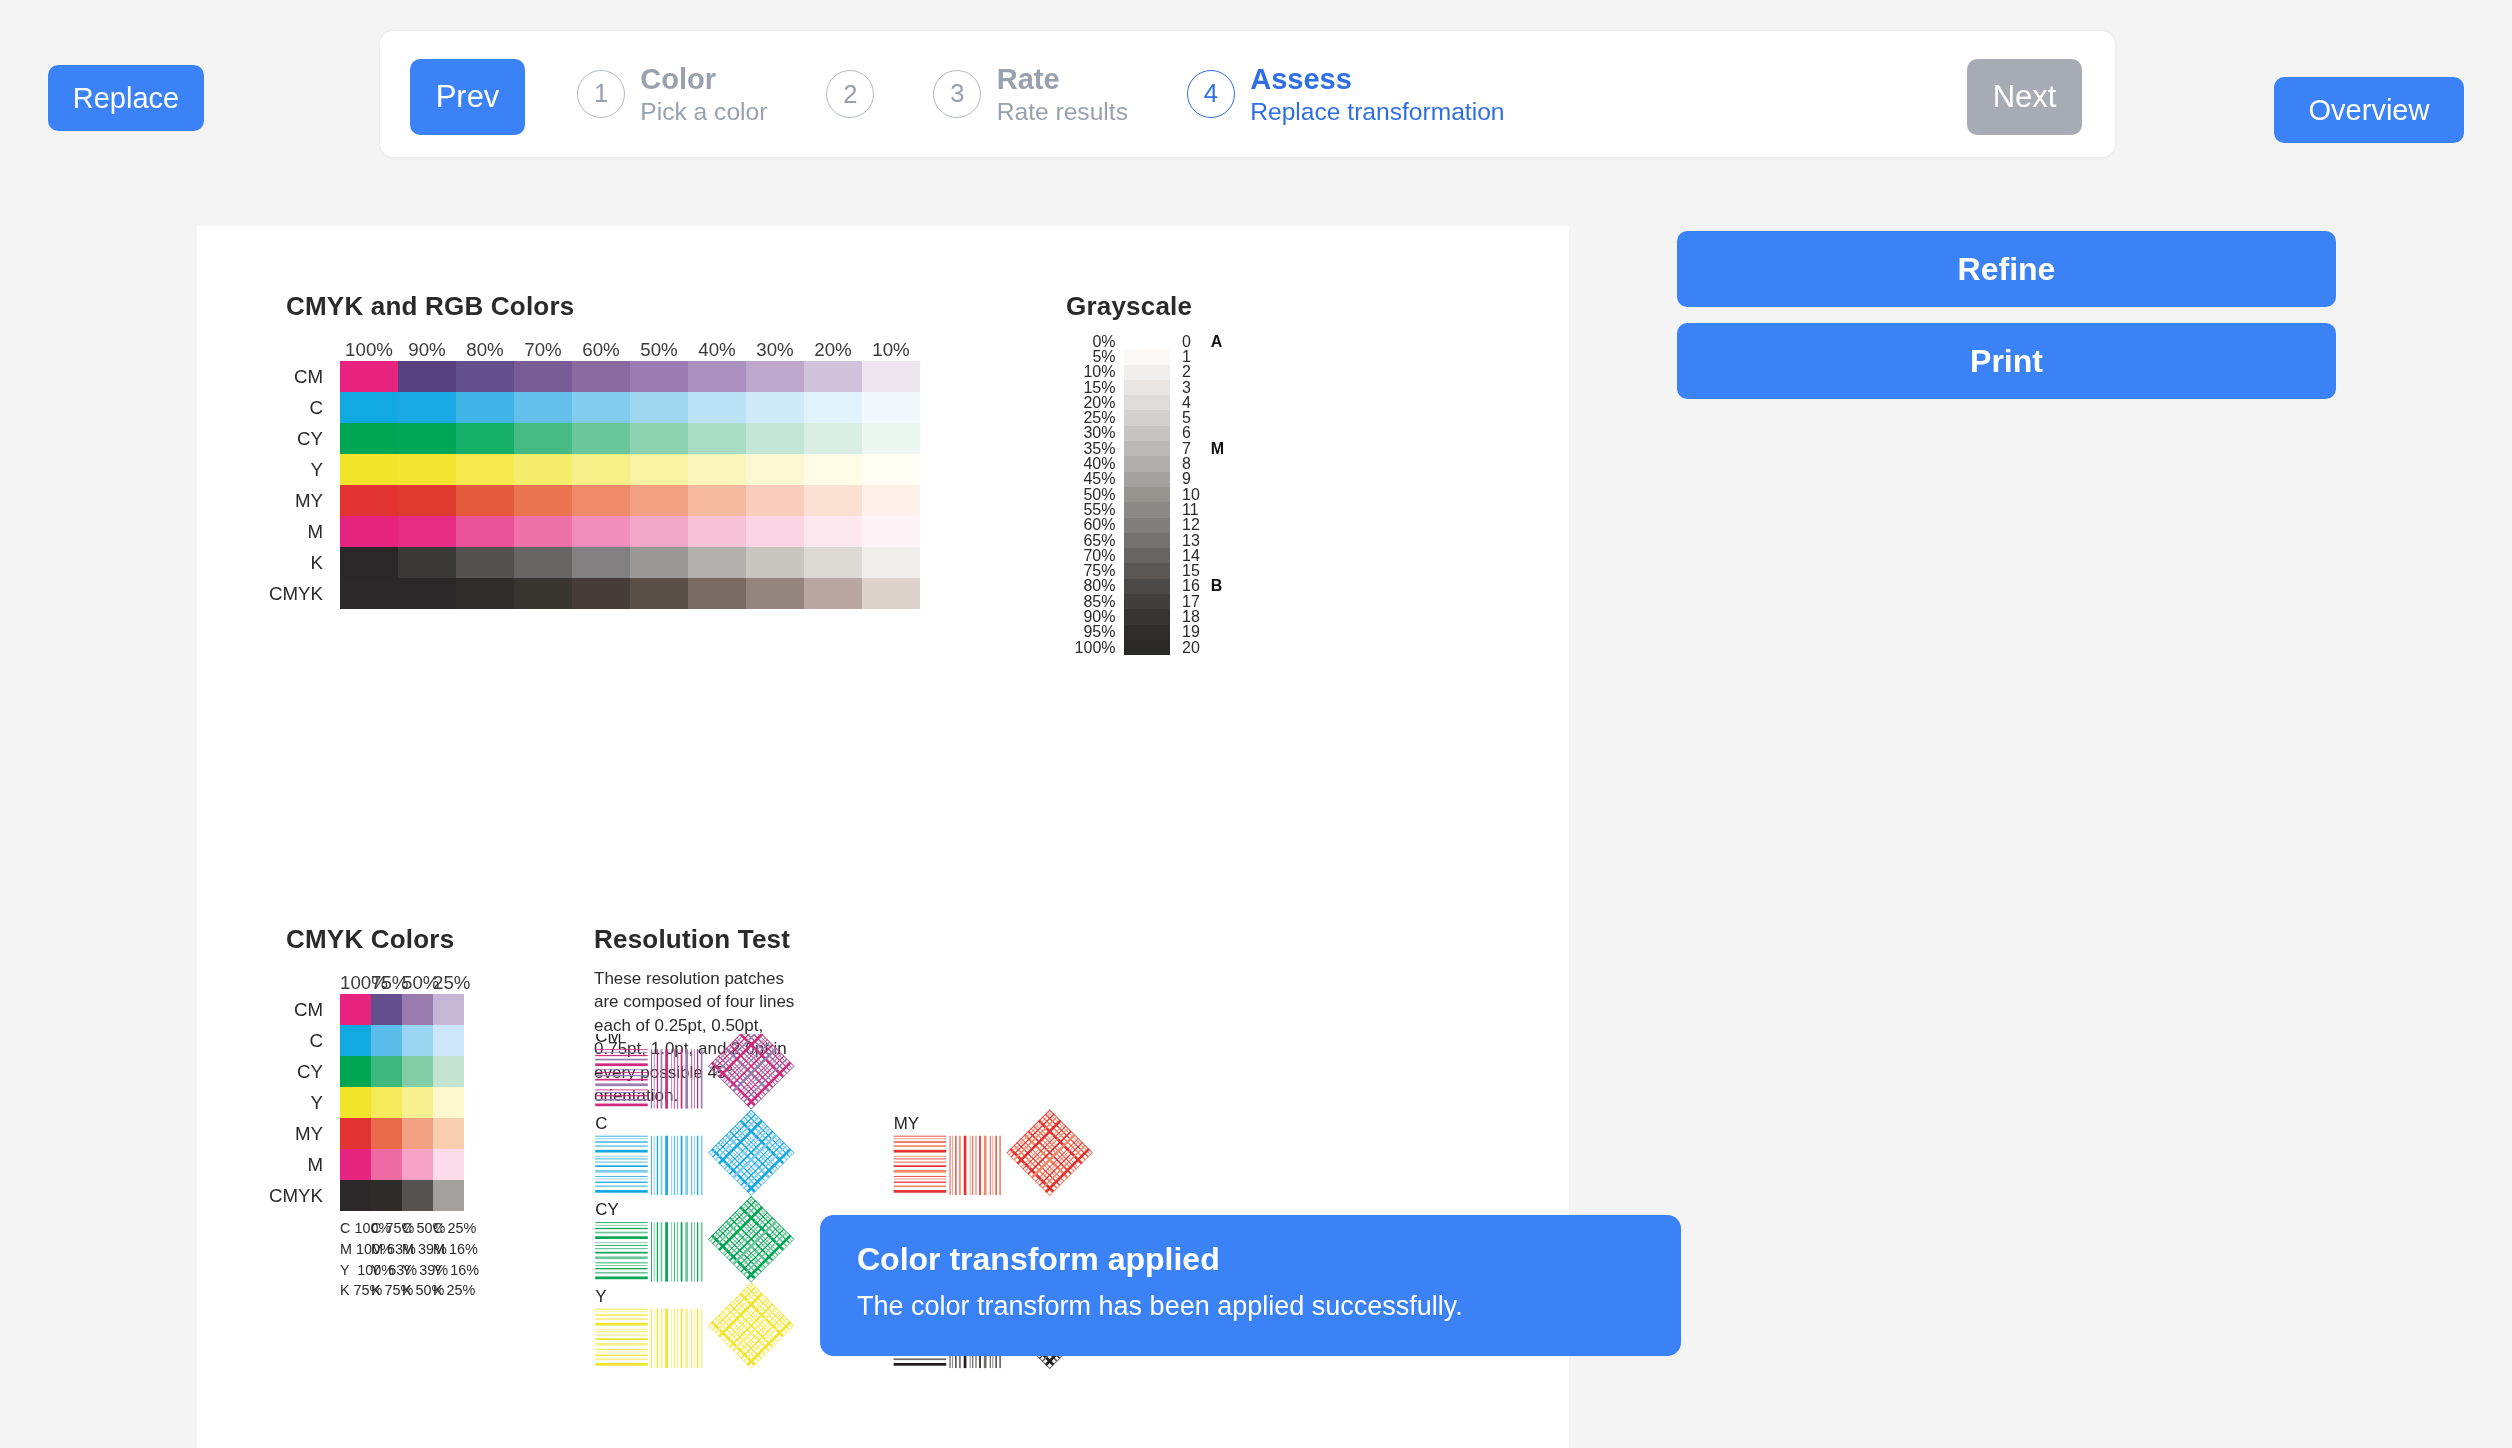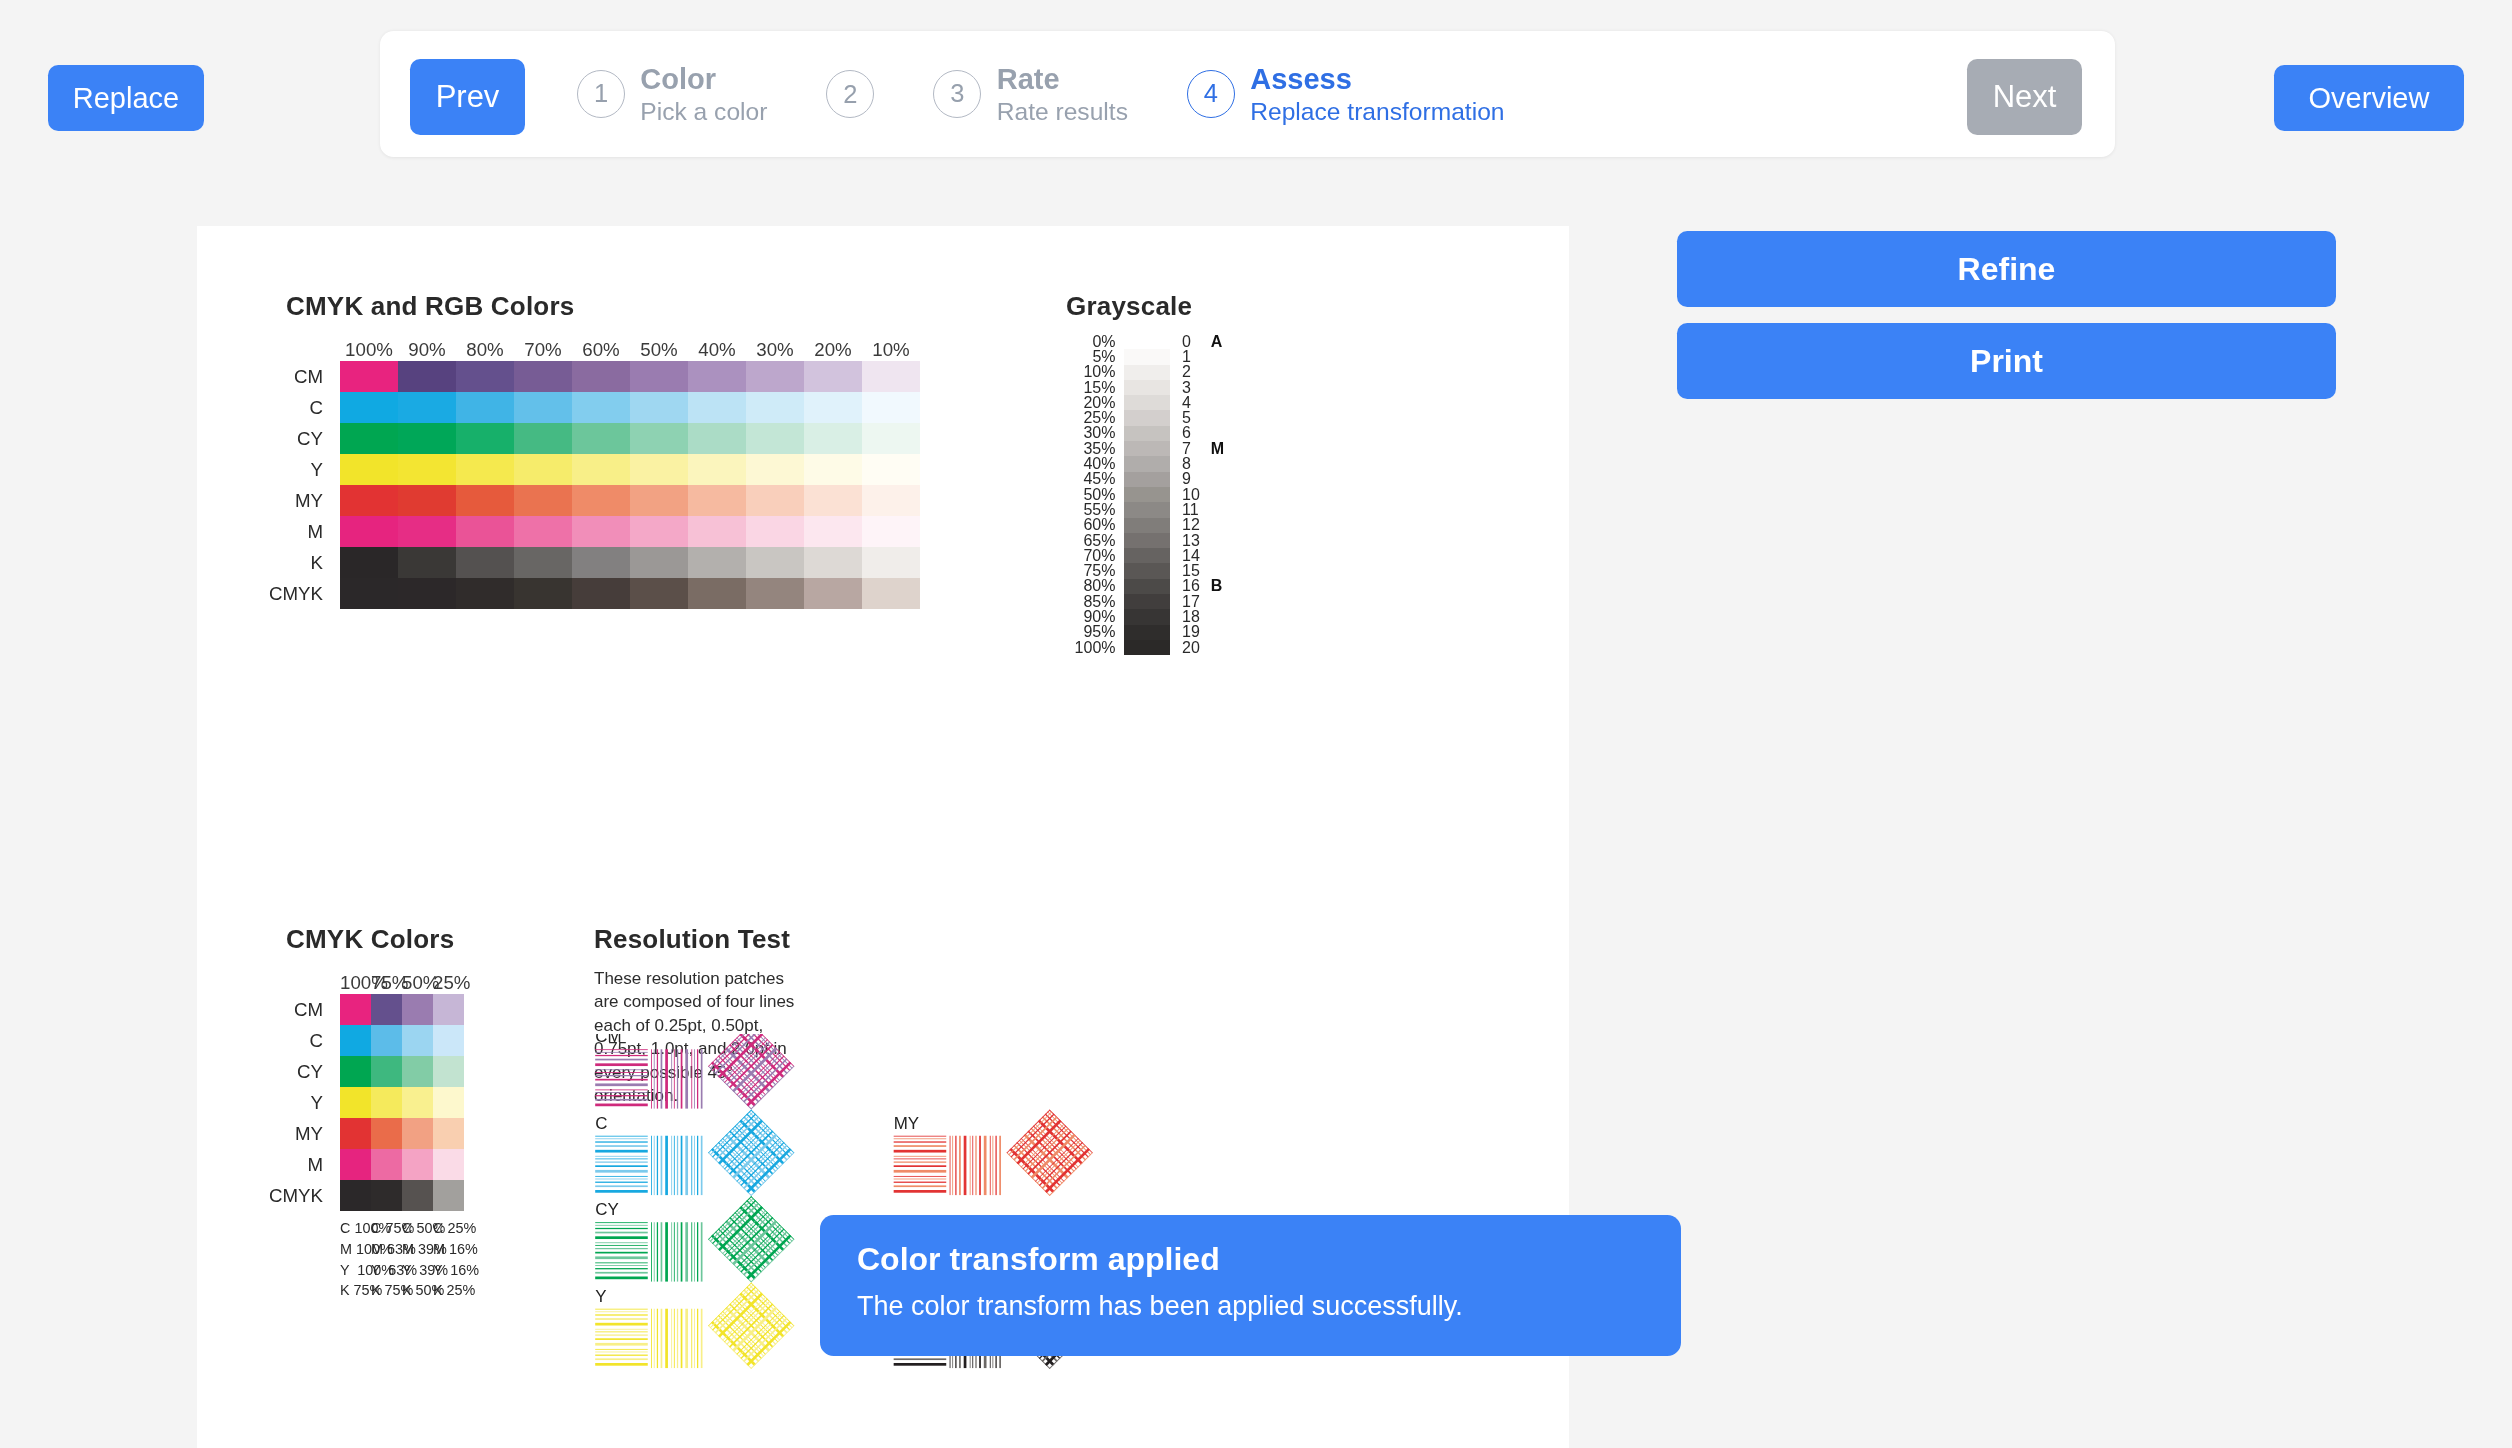--- a/index.html
+++ b/index.html
@@ -12,21 +12,21 @@
   }
   .app { position: relative; width: 2328px; height: 1449px; }
 
   
   .btn-primary {
     background: #3b82f6; color: #fff; border: none; border-radius: 10.2px;
     font-size: 29px; font-family: "Liberation Sans", sans-serif;
     cursor: pointer; display: flex; align-items: center; justify-content: center;
   }
   #replace-btn { position: absolute; left: 48px; top: 65px; width: 156px; height: 66px; }
-  #overview-btn { position: absolute; left: 2274px; top: 65px; width: 190px; height: 66px; }
+  #overview-btn { position: absolute; left: 2274px; top: 77px; width: 190px; height: 66px; }
 
   .stepper-card {
     position: absolute; left: 380px; top: 31px; width: 1735px; height: 126px;
     background: #ffffff; border-radius: 13.6px;
     box-shadow: 0 0.8px 3.4px rgba(0,0,0,0.07);
     display: flex; align-items: center;
   }
   #prev-btn {
     position: absolute; left: 410px; top: 59px; width: 115px; height: 76px;
     background: #3b82f6; color: #fff; border: none; border-radius: 10.2px;

